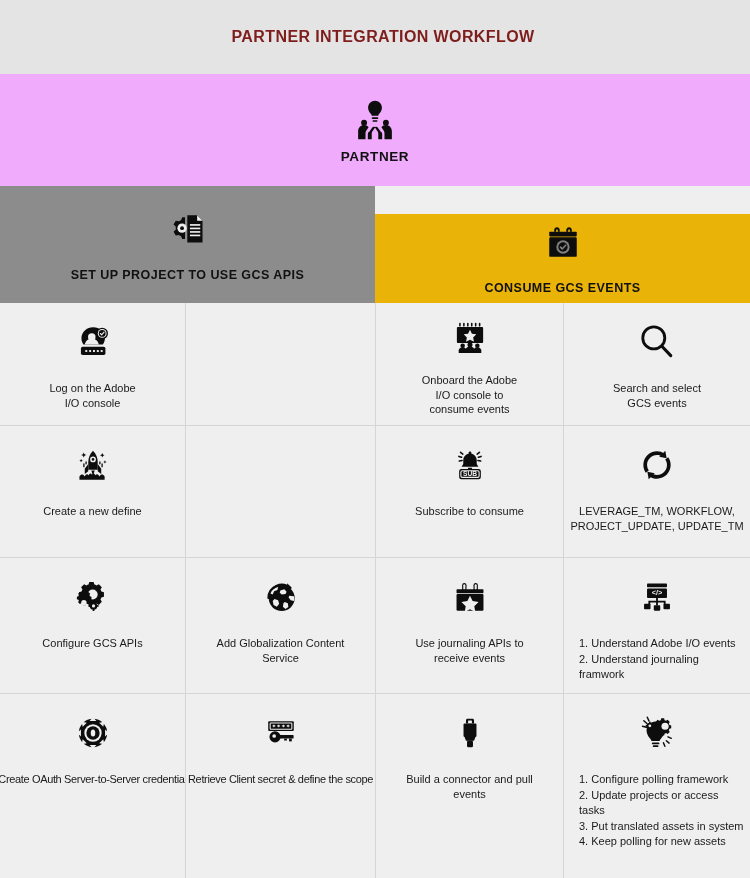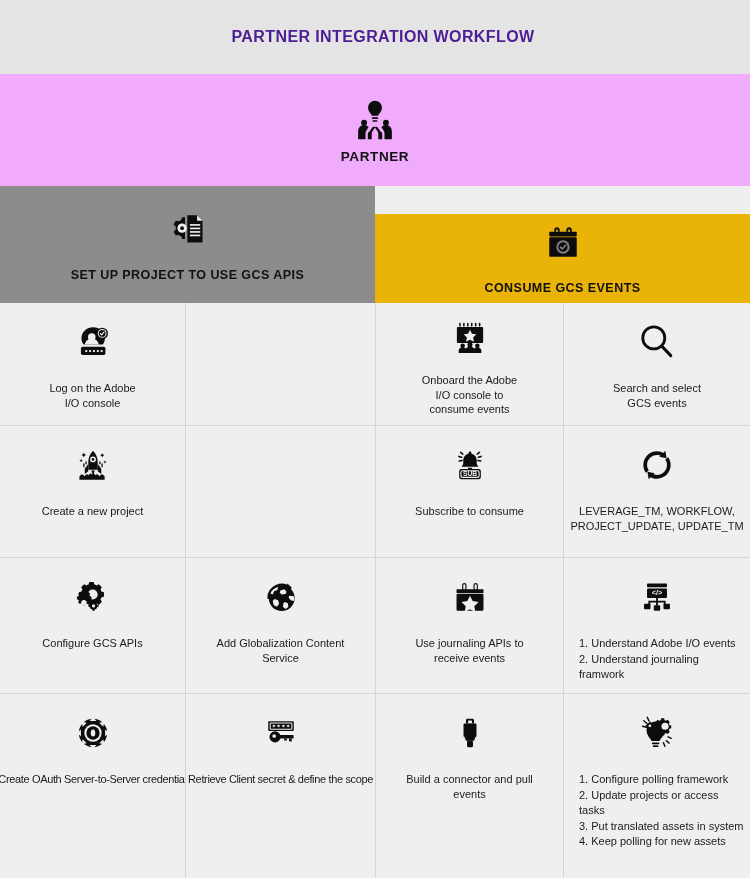--- a/index.html
+++ b/index.html
@@ -26,21 +26,21 @@
     height: 74px;
     background: #e4e4e4;
     display: flex;
     align-items: center;
     justify-content: center;
   }
   .title-band h1 {
     font-size: 16px;
     font-weight: bold;
     letter-spacing: 0.4px;
-    color: #4c1d95;
+    color: #7f1d1d;
     text-transform: uppercase;
     font-family: "Liberation Sans", sans-serif;
     margin-left: 16px;
   }
 
   
   .partner-band {
     height: 112px;
     background: #f0abfc;
     display: flex;
@@ -314,21 +314,21 @@
             <g stroke="#0d0d0d" stroke-width="1.5" stroke-linecap="round">
               <path d="M13.6 22.8v3.1"></path>
                 <path d="M34.4 22.8v3.1"></path>
               <path d="M16.1 20.6v2"></path>
                 <path d="M31.9 20.6v2"></path>
             </g>
 
             <path d="M8.5 37.2c2-3 4-3 6-.2 1.4-2.8 3-3.4 4.6-1.3 1.1-2.4 2.6-2.4 3.8-.6 1.1-1.8 2.6-1.8 3.8.6 1.6-2.1 3.2-1.5 4.6 1.3 2-2.8 4-2.8 6 .2v3.6h-28.8v-3.6z"></path>
           </svg>
         </span>
-        <span class="caption">Create a new project</span>
+        <span class="caption">Create a new define</span>
       </div>
 
       <div class="cell c1 empty">
         <span class="caption"></span>
       </div>
 
       <div class="cell c2">
         <span class="glyph">
           <svg width="42" height="42" viewBox="0 0 48 48" fill="#0d0d0d">
 

